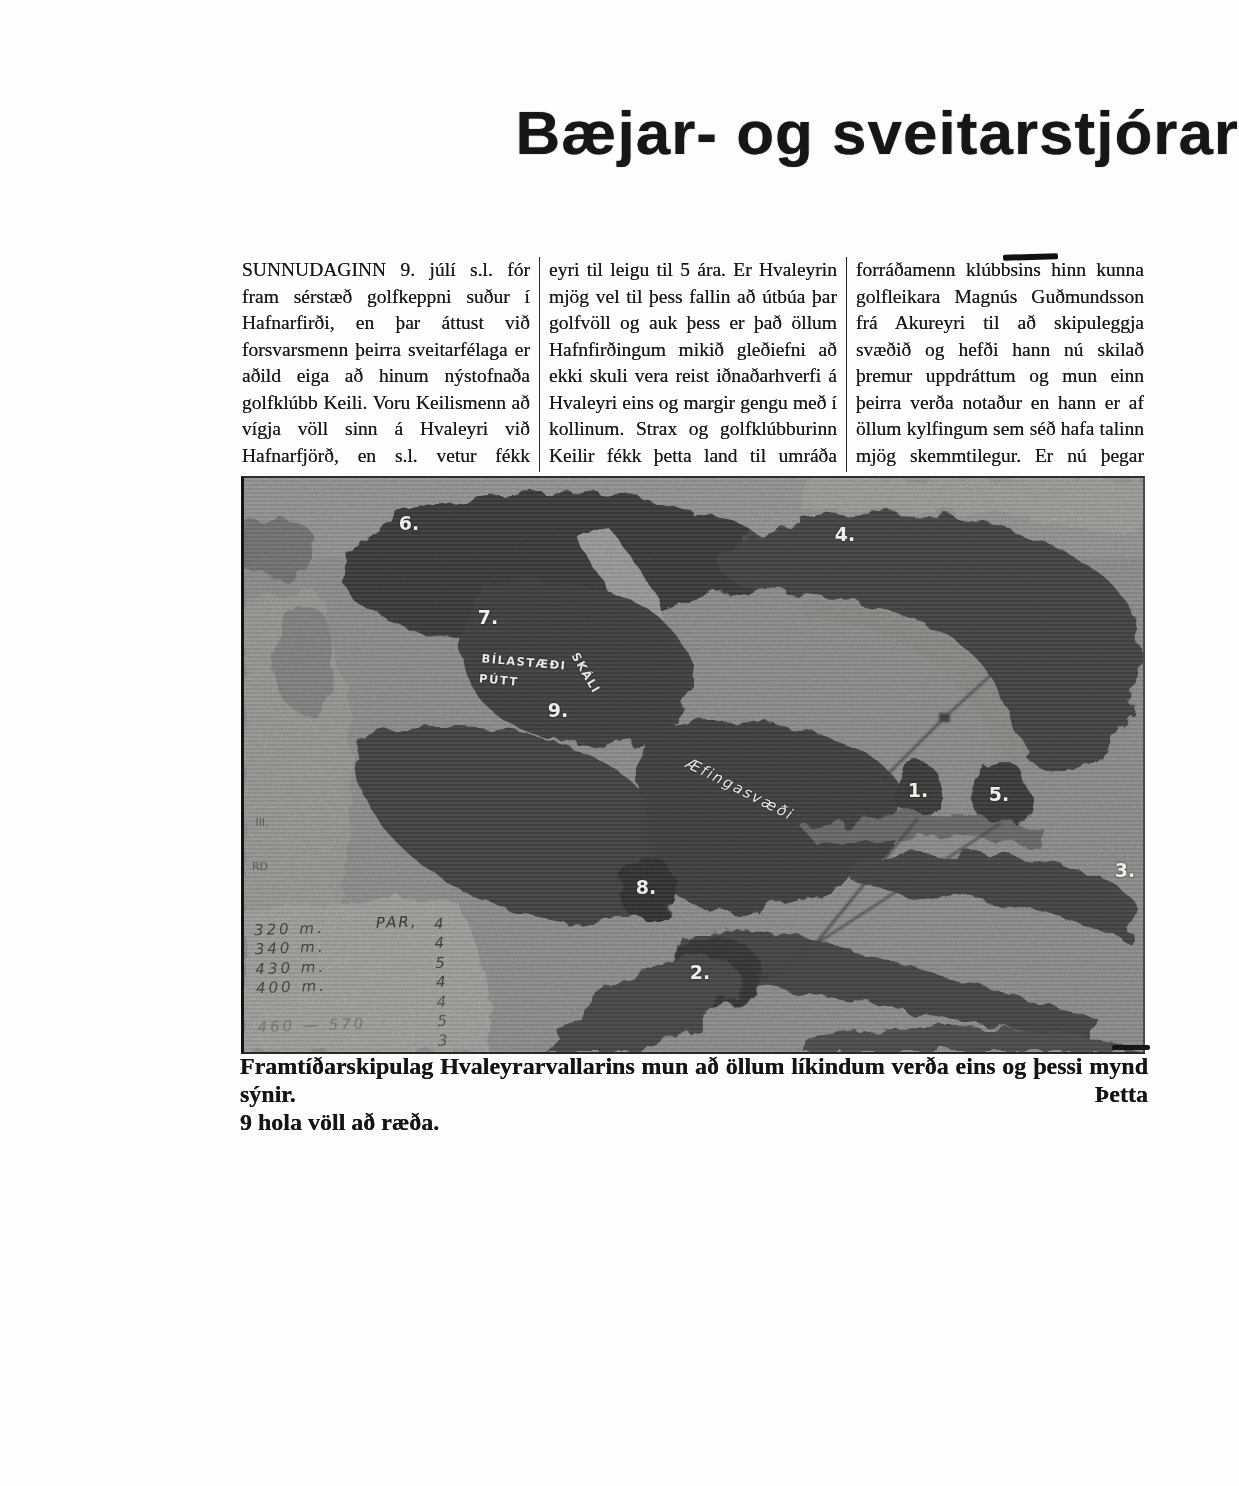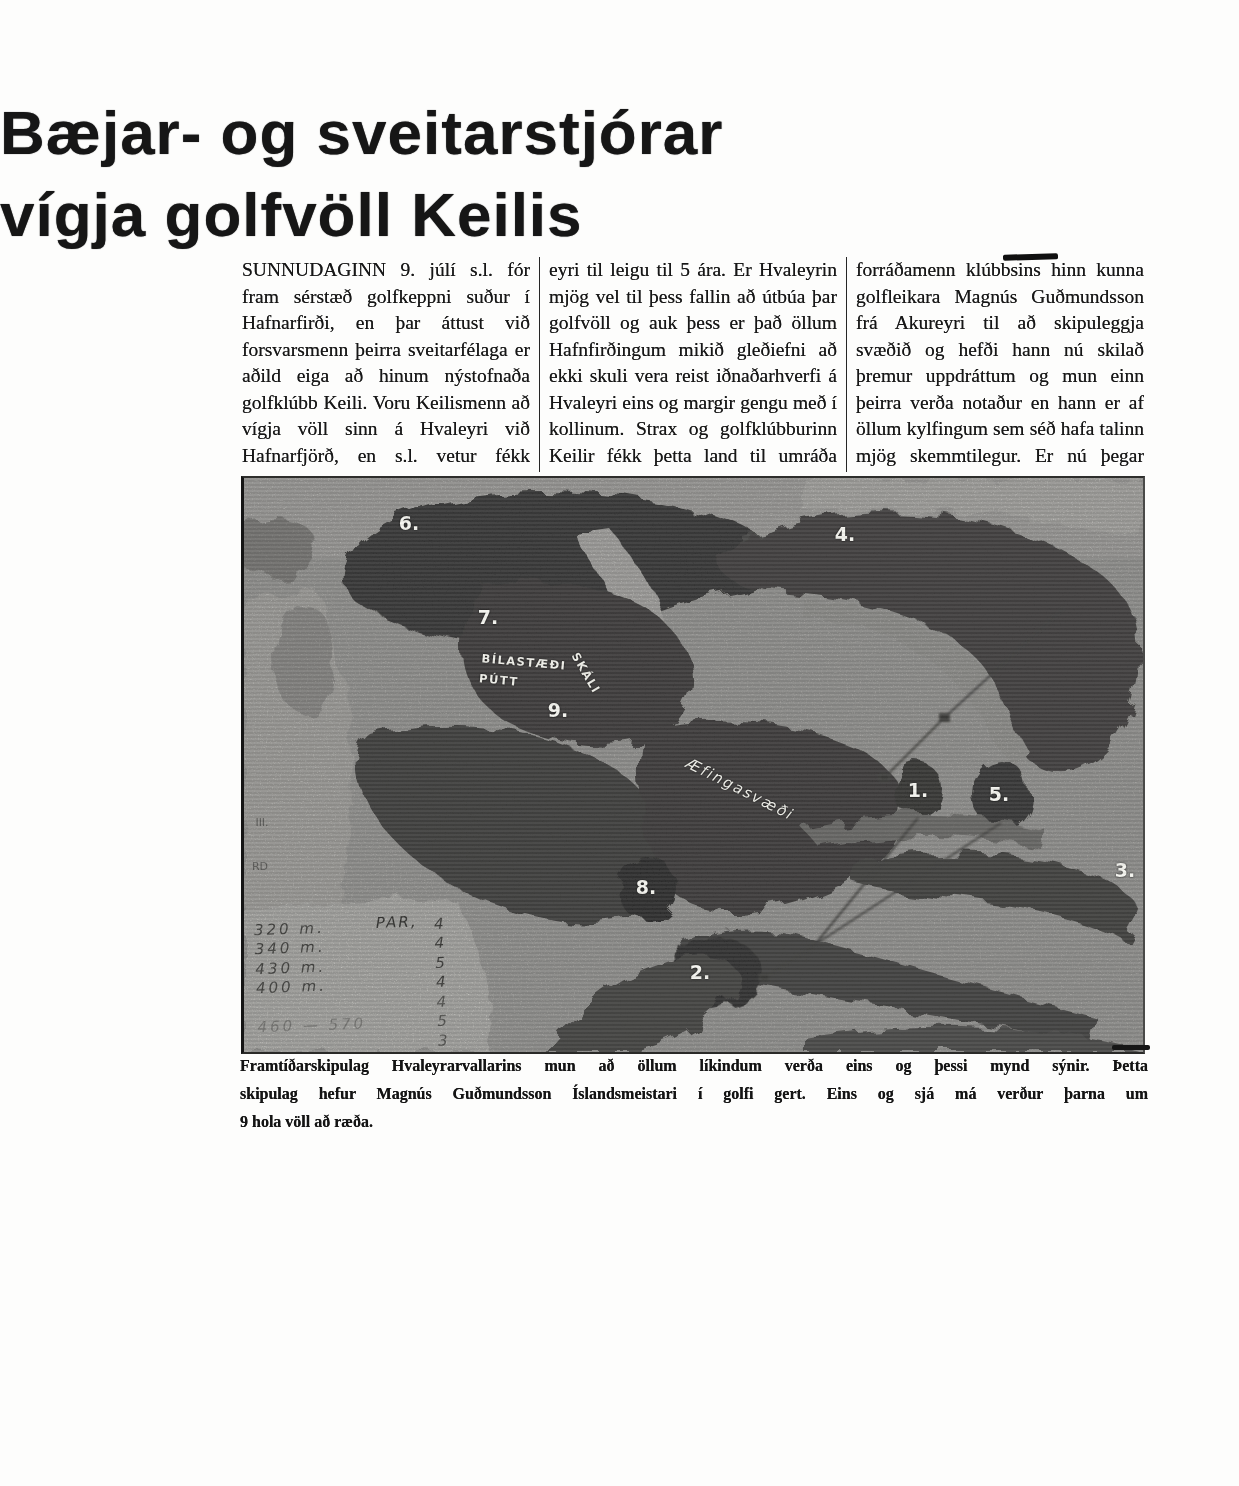--- a/index.html
+++ b/index.html
@@ -1,20 +1,20 @@
 <!DOCTYPE html>
 <html><head>
 <meta charset="utf-8">
 <style>
   html,body{margin:0;padding:0;}
   body{width:1239px;height:1486px;background:#fdfdfc;position:relative;
        font-family:"Liberation Serif", serif;color:#1b1b1b;overflow:hidden;}
 
   
-  .headline{position:absolute;left:0;top:92px;width:1239px;text-align:left;
+  .headline{position:absolute;left:0;top:92px;width:1239px;text-align:right;
     font-family:"Liberation Sans", sans-serif;font-weight:bold;color:#161616;
     font-size:62px;line-height:82px;letter-spacing:1px;
     text-shadow:0 0 1px rgba(20,20,20,.75);}
   .head-underline{position:absolute;left:1003px;top:254px;width:55px;height:6px;
     background:#101010;border-radius:2px;transform:rotate(-1.5deg);}
 
   
   .columns{position:absolute;left:240px;top:257px;width:906px;height:215px;
     display:flex;overflow:hidden;}
   .col{flex:1;padding:0 9px;font-size:19.5px;line-height:26.5px;
@@ -50,33 +50,32 @@
   .par-header{position:absolute;left:122px;top:0;letter-spacing:2px;}
   .sc-rows{margin-top:2px;}
   .sc-row{height:19.5px;display:flex;align-items:center;}
   .sc-dist{width:120px;letter-spacing:3px;opacity:.85;}
   .sc-par{margin-left:60px;opacity:.9;}
   .sc-row:nth-child(n+5) .sc-dist{opacity:.38;}
   .sc-row:nth-child(n+5) .sc-par{opacity:.7;}
 
   
   .caption{position:absolute;left:240px;top:1052px;width:908px;
-    font-weight:bold;font-size:16px;line-height:28px;color:#141414;
+    font-weight:bold;font-size:24px;line-height:28px;color:#141414;
     text-shadow:0 0 .5px #333;}
   .cap-just{text-align:justify;text-align-last:justify;}
   .cap-center{text-align:left;}
   .corner-smear{position:absolute;left:1112px;top:1045px;width:38px;height:5px;
     background:#161616;border-radius:2px;}
 </style>
 </head>
 <body>
 
 <div class="headline">
   <div>Bæjar- og sveitarstjórar</div>
-  <div>vígja golfvöll Keilis</div>
 </div>
 <div class="head-underline"></div>
 
 <div class="columns">
     <div class="col">SUNNUDAGINN 9. júlí s.l. fór fram sérstæð golfkeppni suður í Hafnarfirði, en þar áttust við forsvarsmenn þeirra sveitarfélaga er aðild eiga að hinum nýstofnaða golfklúbb Keili. Voru Keilismenn að vígja völl sinn á Hvaleyri við Hafnarfjörð, en s.l. vetur fékk golfklúbburinn 27 ha. land á Hval</div>
     <div class="col">eyri til leigu til 5 ára. Er Hvaleyrin mjög vel til þess fallin að útbúa þar golfvöll og auk þess er það öllum Hafnfirðingum mikið gleðiefni að ekki skuli vera reist iðnaðarhverfi á Hvaleyri eins og margir gengu með í kollinum. Strax og golfklúbburinn Keilir fékk þetta land til umráða réðu</div>
     <div class="col">forráðamenn klúbbsins hinn kunna golfleikara Magnús Guðmundsson frá Akureyri til að skipuleggja svæðið og hefði hann nú skilað þremur uppdráttum og mun einn þeirra verða notaður en hann er af öllum kylfingum sem séð hafa talinn mjög skemmtilegur. Er nú þegar hafinn undirbún-</div>
   </div>
 
 <div class="photo">
@@ -180,16 +179,15 @@
       <div class="area-label" style="left: 255px; top: 202px; transform: translate(-50%, -50%) rotate(5deg);">PÚTT</div>
       <div class="area-label" style="left: 342px; top: 195px; transform: translate(-50%, -50%) rotate(60deg);">SKÁLI</div>
       <div class="area-label script" style="left: 496px; top: 311px; transform: translate(-50%, -50%) rotate(27deg);">Æfingasvæði</div>
       <div class="edge-mark" style="left: 18px; top: 344px; transform: translate(-50%, -50%) rotate(0deg);">III.</div>
       <div class="edge-mark" style="left: 16px; top: 388px; transform: translate(-50%, -50%) rotate(0deg);">RD</div>
     </div>
 </div>
 
 <div class="caption">
     <div class="cap-line cap-just">Framtíðarskipulag Hvaleyrarvallarins mun að öllum líkindum verða eins og þessi mynd sýnir. Þetta</div>
-    <div class="cap-line cap-just">skipulag hefur Magnús Guðmundsson Íslandsmeistari í golfi gert. Eins og sjá má verður þarna um</div>
     <div class="cap-line cap-center">9 hola völl að ræða.</div>
   </div>
 <div class="corner-smear"></div>
 
 </body></html>

